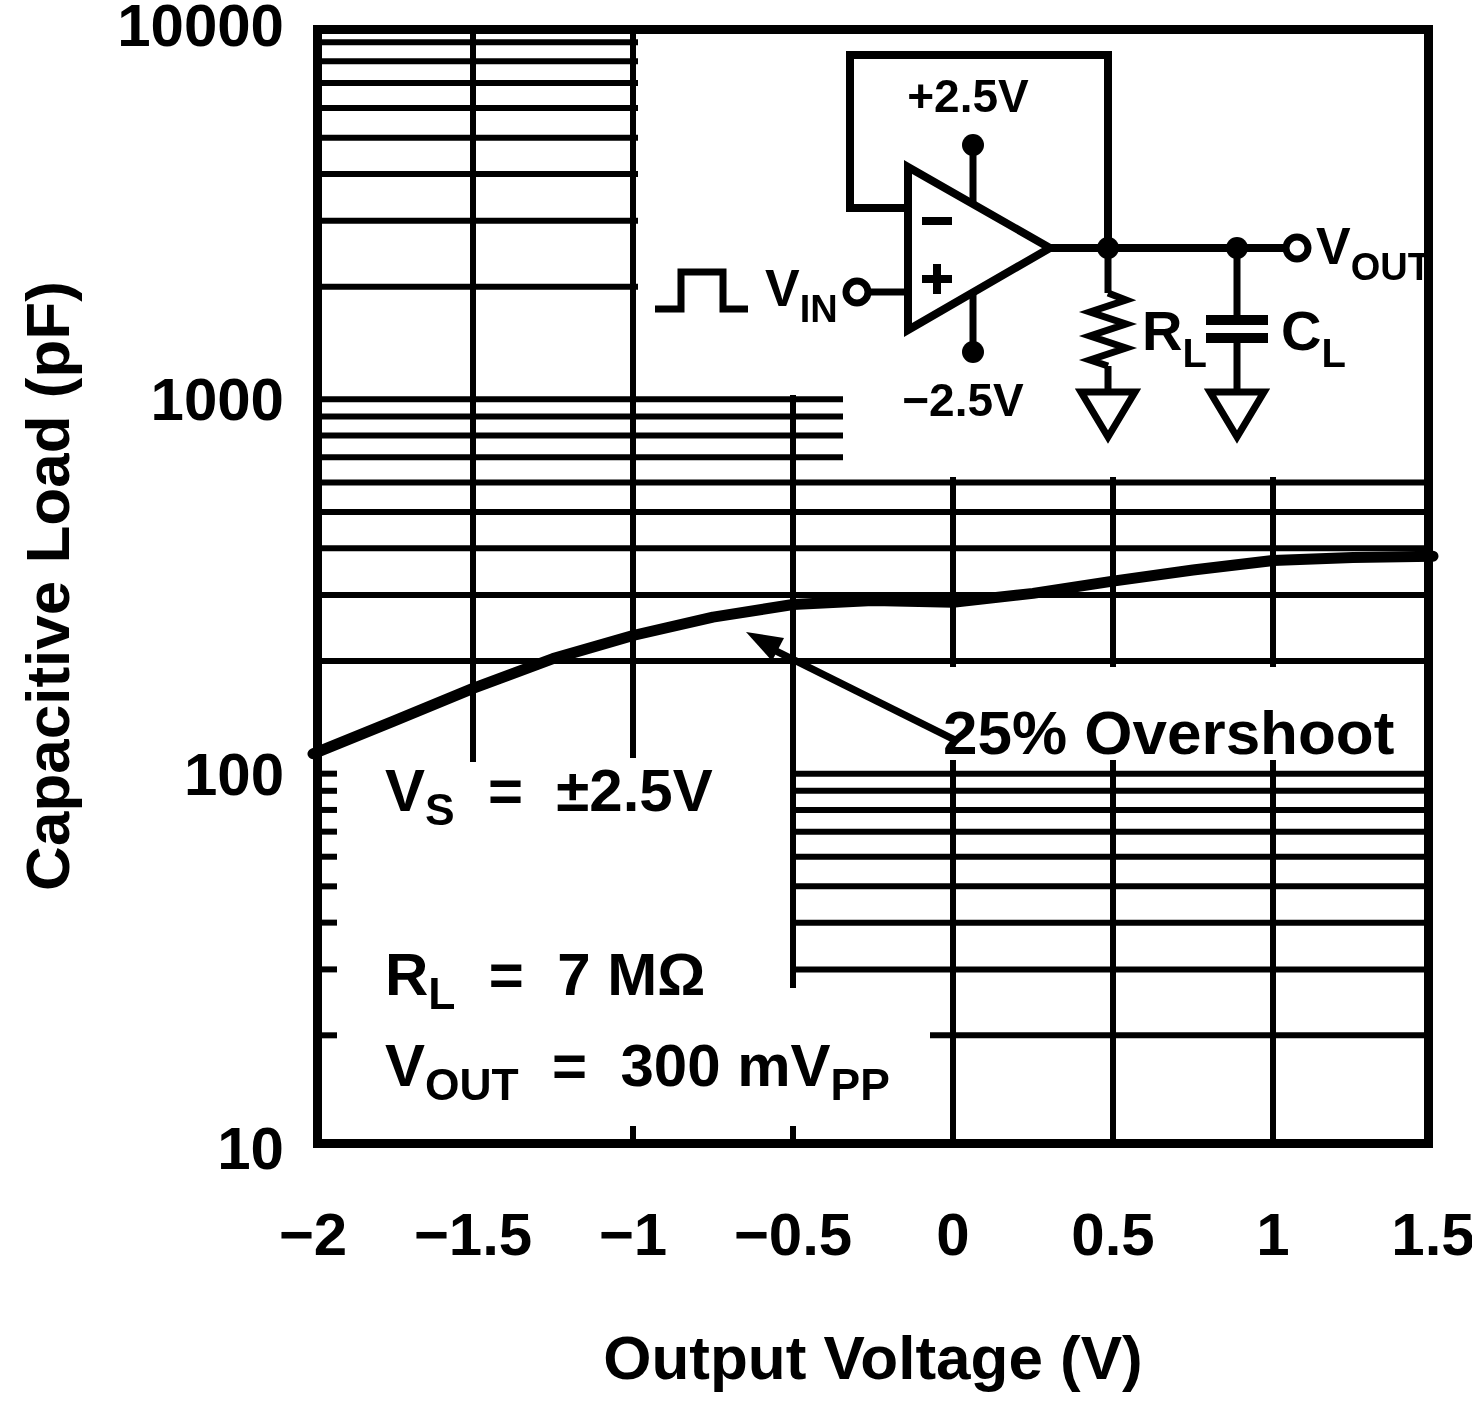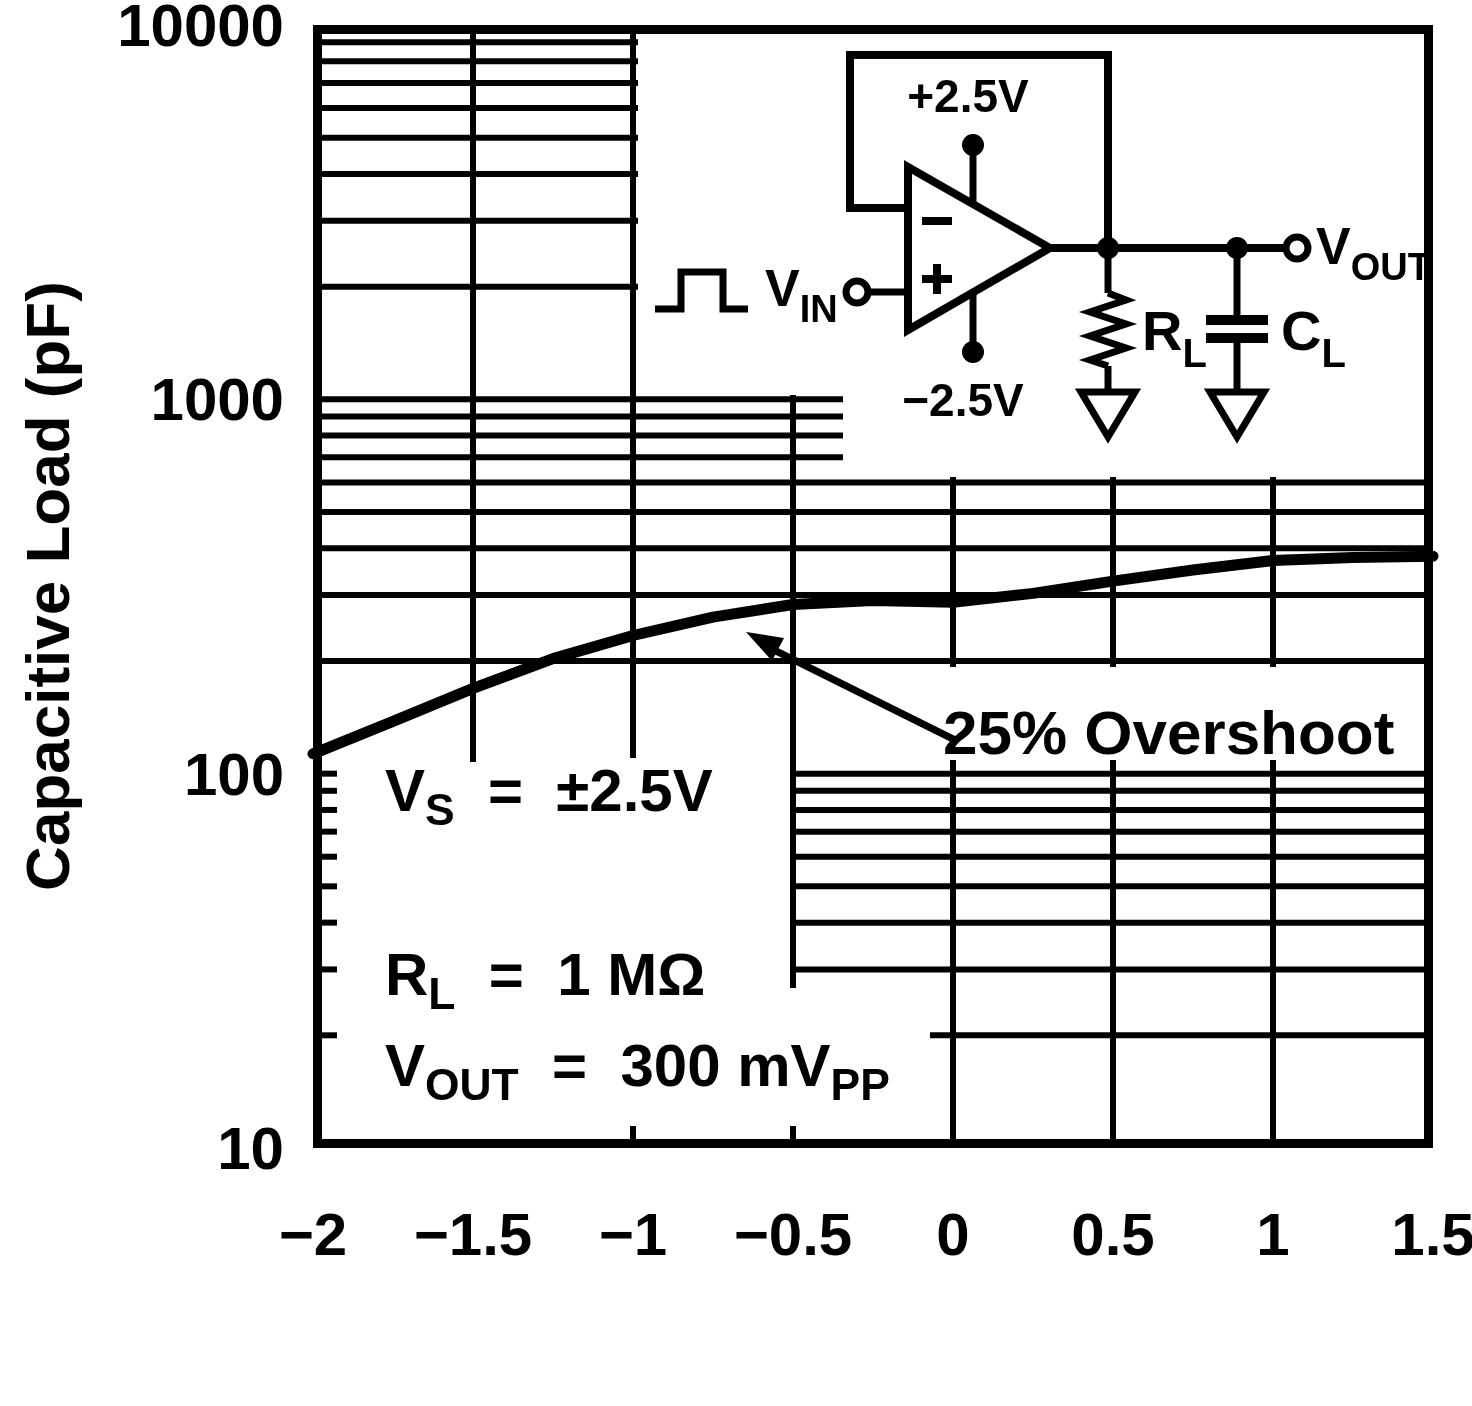--- a/index.html
+++ b/index.html
@@ -122,18 +122,19 @@
       <text x="968" y="112" text-anchor="middle" class="clab" font-size="46">+2.5V</text>
       <text x="963" y="416" text-anchor="middle" class="clab" font-size="46">−2.5V</text>
       <text x="765" y="306" class="clab" font-size="52"><tspan>V</tspan><tspan dy="16" font-size="38">IN</tspan></text>
       <text x="1316" y="264" class="clab" font-size="52"><tspan>V</tspan><tspan dy="16" font-size="38">OUT</tspan></text>
       <text x="1142" y="350" class="clab" font-size="56"><tspan>R</tspan><tspan dy="17" font-size="40">L</tspan></text>
       <text x="1281" y="350" class="clab" font-size="56"><tspan>C</tspan><tspan dy="17" font-size="40">L</tspan></text>
     </g>
   </svg>
 
   <div class="ytitle">Capacitive Load (pF)</div>
+  <div class="xtitle">Output Voltage (V)</div>
   <div class="annot">25% Overshoot</div>
 
   <div class="cond-line" style="top:756px;"><span>V</span><sub>S</sub><span>  =  ±2.5V</span></div>
-  <div class="cond-line" style="top:940px;"><span>R</span><sub>L</sub><span>  =  1 MΩ</span></div>
+  <div class="cond-line" style="top:940px;"><span>R</span><sub>L</sub><span>  =  7 MΩ</span></div>
   <div class="cond-line" style="top:1031px;"><span>V</span><sub>OUT</sub><span>  =  300 mV</span><sub>PP</sub></div>
 </div>
 
 </body></html>

